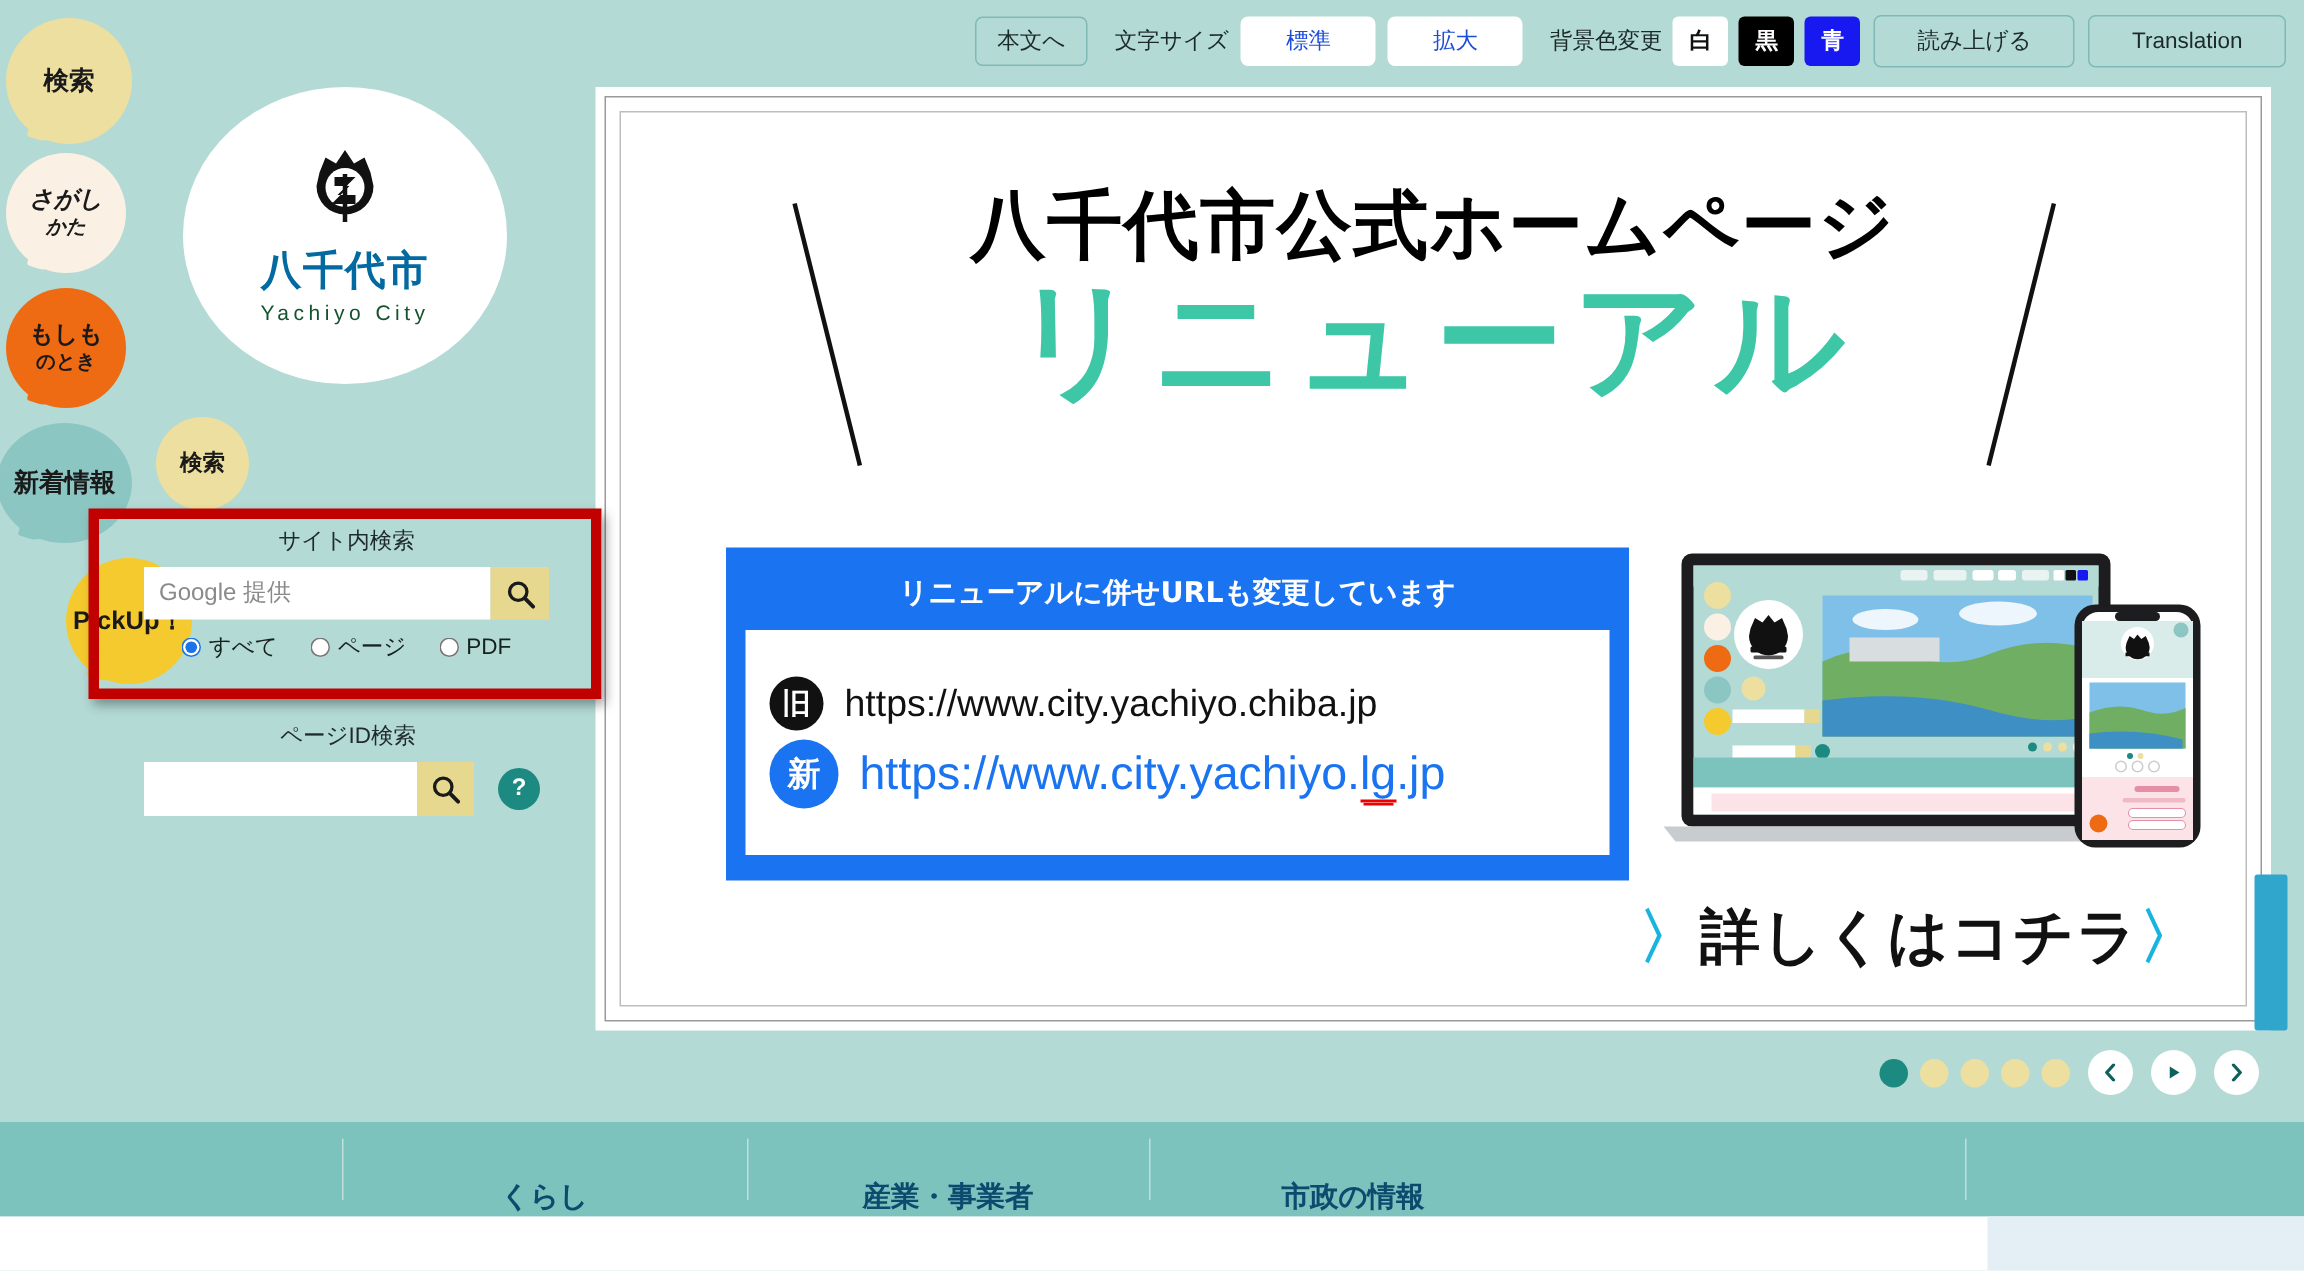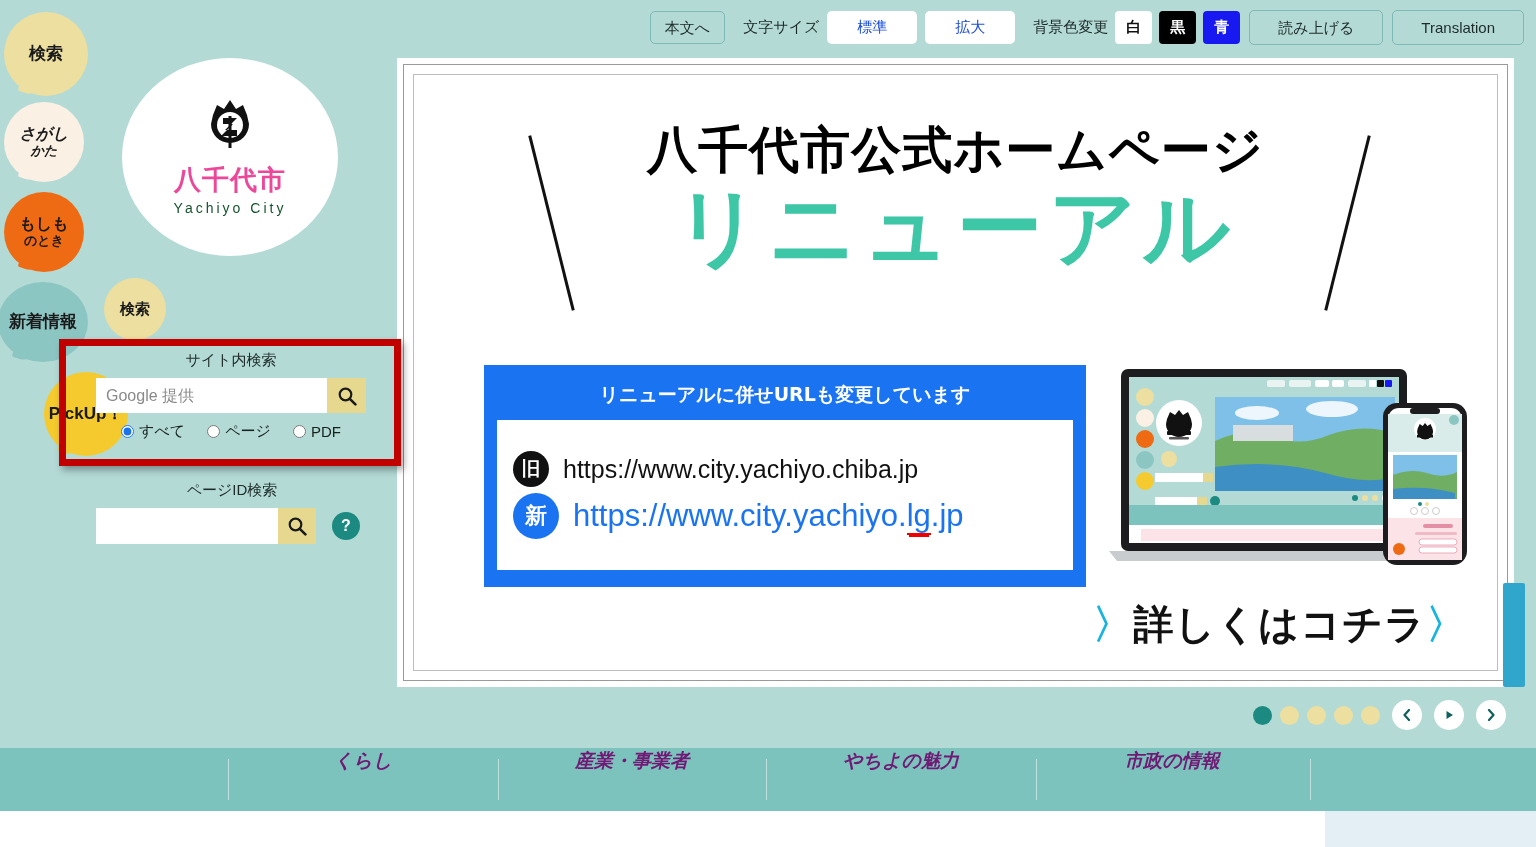--- a/index.html
+++ b/index.html
@@ -77,21 +77,21 @@
   .logo-circle {
     position: absolute; left: 122px; top: 58px;
     width: 216px; height: 198px;
     border-radius: 50%;
     background: #ffffff;
     display: flex; flex-direction: column;
     align-items: center; justify-content: center;
     cursor: pointer;
   }
   .logo-mark { width: 54px; height: 58px; margin-bottom: 6px; }
-  .logo-jp { font-size: 27px; font-weight: 700; letter-spacing: 1px; color: #ec4899; }
+  .logo-jp { font-size: 27px; font-weight: 700; letter-spacing: 1px; color: #0369a1; }
   .logo-en { font-size: 14px; letter-spacing: 3px; color: #14532d; margin-top: 2px; }
 
   
   .highlight-box {
     position: absolute; left: 59px; top: 339px;
     width: 342px; height: 127px;
     border: 7px solid #c10000;
     box-shadow: 3px 4px 7px rgba(0,0,0,.35);
     z-index: 5;
   }
@@ -236,24 +236,23 @@
     font-size: 14px; font-weight: 900; margin-left: 4px;
   }
 
   
   .gnav {
     position: absolute; left: 0; right: 0; top: 748px; height: 63px;
     background: #7cc3be;
     display: flex; align-items: center;
   }
   .gnav-item {
-    height: 100%; display: flex; align-items: flex-start; justify-content: center;
-    font-size: 19px; font-weight: 700; color: #701a75; cursor: pointer;
+    height: 100%; display: flex; align-items: flex-end; justify-content: center;
+    font-size: 19px; font-weight: 700; color: #0c4a6e; cursor: pointer;
     position: relative;
-    font-style: italic;
   }
   .gnav-spacer { width: 228px; }
   .gnav-item + .gnav-item::before,
   .gnav-spacer + .gnav-item::before {
     content: ""; position: absolute; left: 0; top: 11px; bottom: 11px;
     width: 1px; background: #bfe0dd;
   }
   .gnav-end {
     position: absolute; left: 1310px; top: 11px; bottom: 11px;
     width: 1px; background: #bfe0dd;
@@ -498,23 +497,20 @@
   </div>
 
   <nav class="gnav">
     <div class="gnav-spacer"></div>
     <div class="gnav-item" style="width:270px">
       <span>くらし</span>
     </div>
     <div class="gnav-item" style="width:268px">
       <span>産業・事業者</span>
     </div>
-    <div class="gnav-item" style="width:270px">
-      <span>やちよの魅力</span>
-    </div>
     <div class="gnav-item" style="width:272px">
       <span>市政の情報</span>
     </div>
     <div class="gnav-end"></div>
   </nav>
 
   <div class="page-bottom">
     <div class="page-bottom-tint"></div>
   </div>
 

